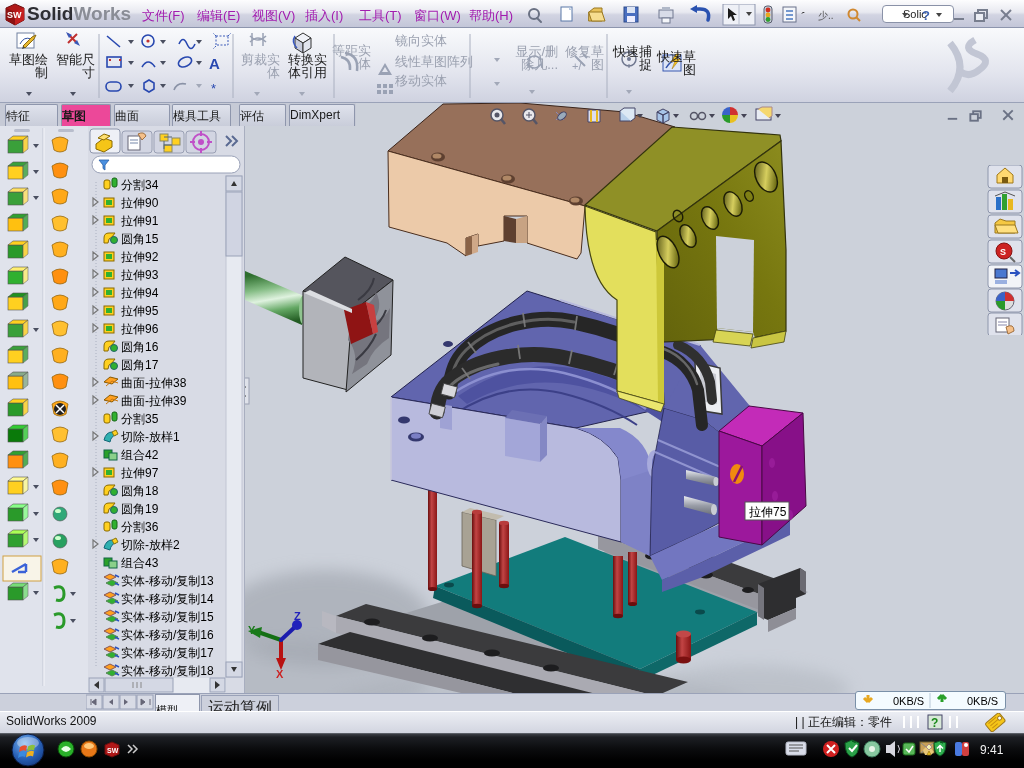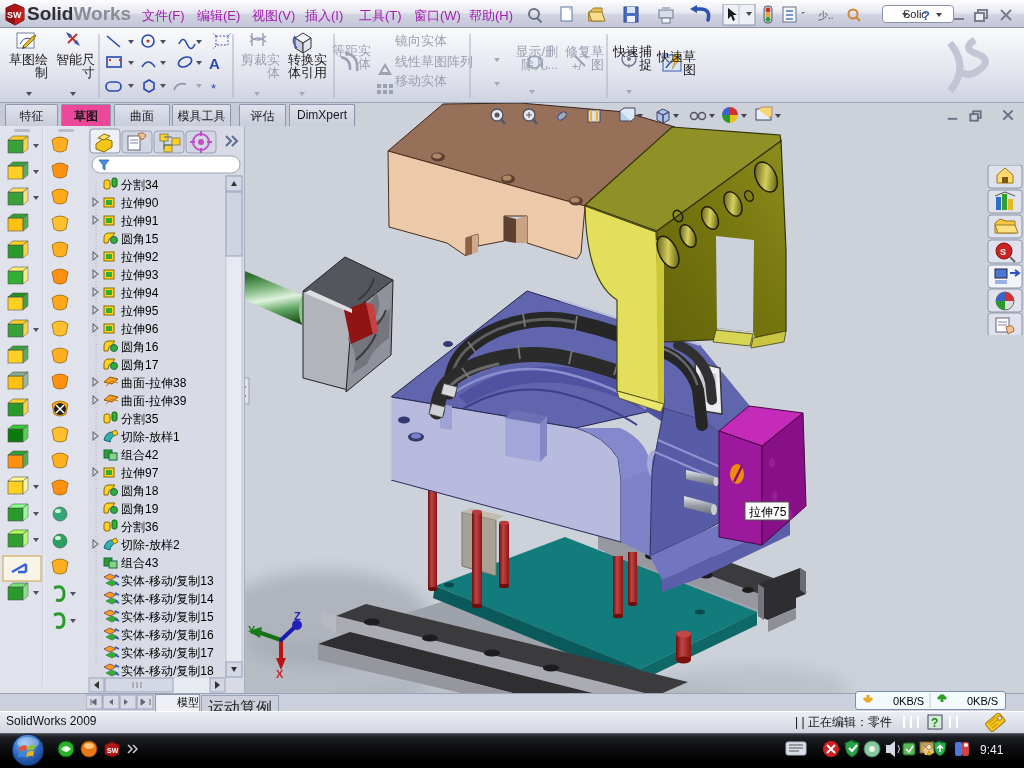--- a/index.html
+++ b/index.html
@@ -9,21 +9,21 @@
 #logotxt{left:27px;top:3px;font-size:19px;font-weight:bold;letter-spacing:0;color:#2e2e33}
 #logotxt .w{color:#8a8d96}
 .menu{top:7px;font-size:13px;color:#a21caf}
 
 #toolbar{left:0;top:28px;width:1024px;height:75px;background:linear-gradient(#f9fafc,#e3e5ee 60%,#cfd2e0);border-bottom:1px solid #9aa1b6}
 .tbtxt{font-size:13px;line-height:13px;text-align:right;color:#1c1c1c;white-space:nowrap}
 .gray{color:#9ba1b0}
 .da{width:0;height:0;border-left:3px solid transparent;border-right:3px solid transparent;border-top:3px solid #4a4f60}
 
 #tabrow{left:0;top:103px;width:356px;height:23px;background:#c6cad6}
-.ctab{top:104px;height:22px;border:1px solid #8e96ac;border-bottom:none;background:linear-gradient(#dfe2ec,#c9cdda);font-size:12px;text-align:center;padding-top:3px;color:#1a1a1a;border-radius:2px 2px 0 0}
+.ctab{top:104px;height:22px;border:1px solid #8e96ac;border-bottom:none;background:linear-gradient(#dfe2ec,#c9cdda);font-size:12px;text-align:left;padding-top:3px;color:#1a1a1a;border-radius:2px 2px 0 0}
 .ctab.act{background:#ec4899;font-weight:bold}
 
 #mtabs{left:0;top:693px;width:1024px;height:18px;background:#ccd0dc;border-top:1px solid #9aa2b8}
 #statusbar{left:0;top:711px;width:1024px;height:22px;background:linear-gradient(#eceef4,#d2d5e0);border-top:1px solid #fff;font-size:12px;color:#111}
 #taskbar{left:0;top:733px;width:1024px;height:35px;background:linear-gradient(#43464d,#1d1f24 12%,#0b0c0e 45%,#000 80%,#000)}
 .tbtn{top:3px;height:28px;border-radius:3px;border:1px solid #62656d;background:linear-gradient(#4e525b,#26282e 50%,#17181c);color:#f2f2f2;font-size:12px;white-space:nowrap;overflow:hidden}
 </style></head><body>
 <div id="app">
 
 <svg class="abs" style="left:0;top:103px" width="1024" height="590" viewBox="0 103 1024 590">
@@ -789,21 +789,21 @@
 <svg class="abs" style="left:86px;top:694px" width="70" height="16" viewBox="0 0 70 16">
 <rect x="0" y="1" width="16" height="14" fill="#d8dbe5" stroke="#9aa2b8"></rect>
 <rect x="17" y="1" width="16" height="14" fill="#d8dbe5" stroke="#9aa2b8"></rect>
 <rect x="34" y="1" width="16" height="14" fill="#d8dbe5" stroke="#9aa2b8"></rect>
 <rect x="51" y="1" width="16" height="14" fill="#d8dbe5" stroke="#9aa2b8"></rect>
 <path d="M10,5 l-4,3 4,3 z M5,5 v6" stroke="#667" fill="#667"></path>
       <path d="M27,5 l-4,3 4,3 z" fill="#667"></path>
       <path d="M38,5 l4,3 -4,3 z" fill="#667"></path>
       <path d="M55,5 l4,3 -4,3 z M64,5 v6" stroke="#667" fill="#667"></path>
 </svg>
-<div class="abs" style="left:155px;top:694px;width:45px;height:17px;background:#eef0f6;border:1px solid #8e96ac;border-bottom:none;font-size:11px;text-align:right;padding-top:0">模型</div>
+<div class="abs" style="left:155px;top:694px;width:45px;height:17px;background:#eef0f6;border:1px solid #8e96ac;border-bottom:none;font-size:11px;text-align:left;padding-top:8px">模型</div>
 <div class="abs" style="left:201px;top:695px;width:78px;height:16px;background:#ccd0dc;border:1px solid #9aa2b8;border-bottom:none;font-size:16px;text-align:center;padding-top:2px;color:#222">运动算例 1</div>
 <div class="abs" style="left:855px;top:691px;width:151px;height:19px;background:#f4fbff;border:1px solid #7a90a8;border-radius:3px"></div>
 <svg class="abs" style="left:855px;top:691px" width="151" height="19" viewBox="0 0 151 19">
 <line x1="75" y1="2" x2="75" y2="17" stroke="#b8c8d8"></line>
 <path d="M13,4 v7 m0,0 l-4,-4 m4,4 l4,-4" stroke="#e8a820" stroke-width="3" fill="none"></path>
 <path d="M87,11 v-7 m0,0 l-4,4 m4,-4 l4,4" stroke="#2aa02a" stroke-width="3" fill="none"></path>
 <text x="38" y="14" font-size="11" fill="#000">0KB/S</text>
 <text x="112" y="14" font-size="11" fill="#000">0KB/S</text>
 </svg>
 <div id="statusbar" class="abs"></div>

